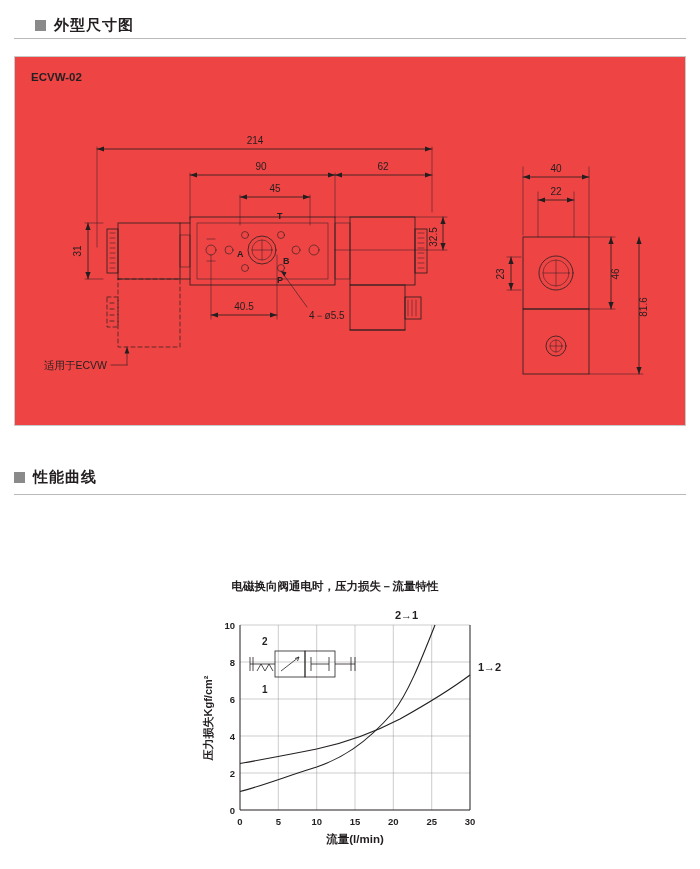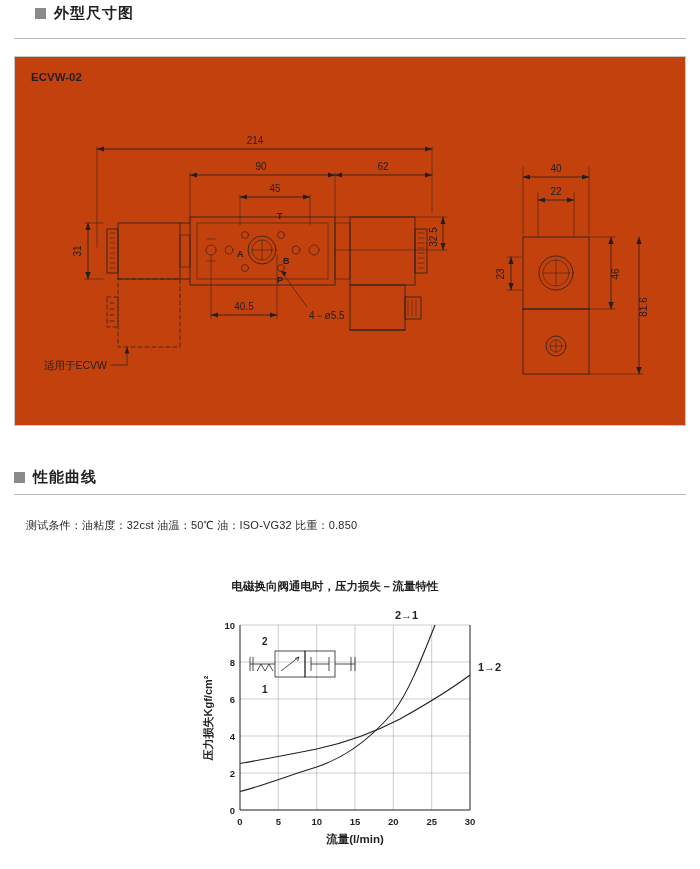--- a/index.html
+++ b/index.html
@@ -43,21 +43,21 @@
   .rule {
     position: absolute;
     height: 1px;
     background: #b9b9b9;
   }
 
   
   .panel {
     position: absolute;
     border: 1px solid #c9c9c9;
-    background: #c2410c;
+    background: #ef4444;
   }
   .panel-label {
     position: absolute;
     font-size: 11.5px;
     font-weight: bold;
     color: #231f20;
   }
 
   .cond-text {
     position: absolute;
@@ -66,21 +66,21 @@
     letter-spacing: .2px;
   }
 
   .draw-wrap { position: absolute; left: 0; top: 0; }
 </style>
 </head>
 <body>
 
 <div class="page">
 
-  <div class="section-head" style="left:14px; top:4px;padding-left:21px;">
+  <div class="section-head" style="left:14px; top:16px;padding-left:21px;">
     <span class="marker"></span>
     <span class="title">外型尺寸图</span>
   </div>
   <div class="rule" style="left:14px; top:38px; width:672px;"></div>
 
   <div class="panel" style="left:14px; top:56px; width:670px; height:368px;">
     <div class="panel-label" style="left:16px; top:14px;">ECVW-02</div>
 
     <svg class="draw-wrap" width="670" height="368" viewBox="0 0 670 368">
       <g fill="none" stroke="#231f20" stroke-width="0.8" stroke-linecap="round">
@@ -251,21 +251,20 @@
       <text x="92" y="312" font-family="Liberation Sans, sans-serif" font-size="10.5" fill="#231f20" text-anchor="end">适用于ECVW</text>
     </svg>
   </div>
 
   <div class="section-head" style="left:14px; top:468px;font-family:Liberation Serif, serif;">
     <span class="marker"></span>
     <span class="title">性能曲线</span>
   </div>
   <div class="rule" style="left:14px; top:494px; width:672px;"></div>
 
-  <div class="cond-text" style="left:26px; top:518px;">测试条件：油粘度：32cst  油温：50℃  油：ISO-VG32  比重：0.850</div>
 
   <div style="position:absolute; left:150px; top:575px; width:420px; height:280px;font-weight:bold;">
     <svg width="420" height="280" viewBox="0 0 420 280">
 
       <text x="185" y="15" font-family="Liberation Sans, sans-serif" font-size="11.5" fill="#231f20" text-anchor="middle">电磁换向阀通电时，压力损失－流量特性</text>
 
       <g stroke="#9a9a9a" stroke-width="0.5">
         <line x1="90" y1="50" x2="320" y2="50"></line>
         <line x1="90" y1="87" x2="320" y2="87"></line>
         <line x1="90" y1="124" x2="320" y2="124"></line>

